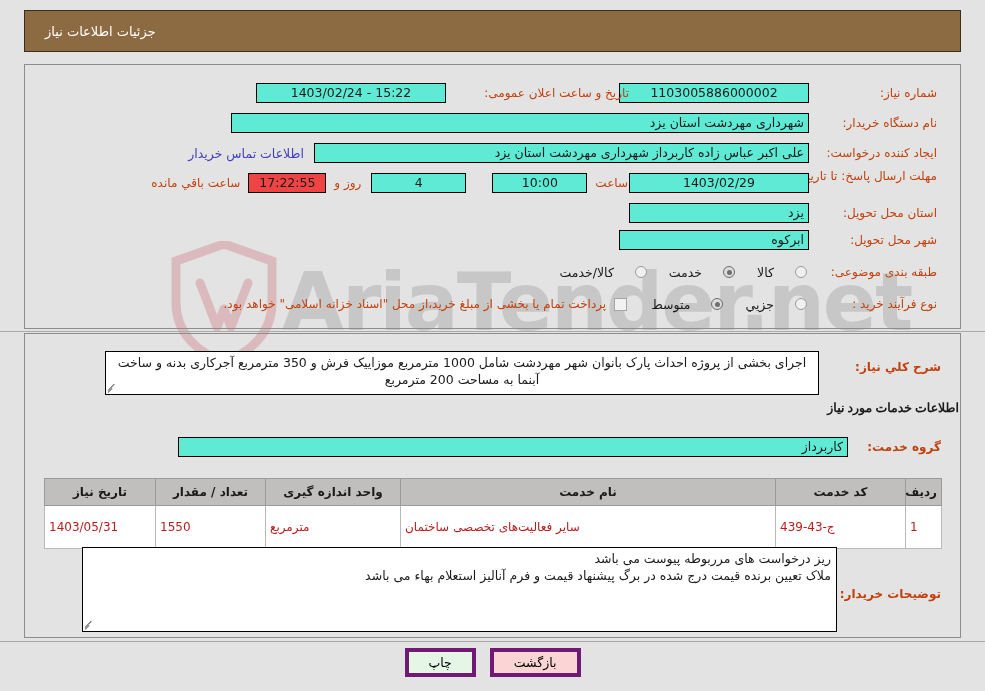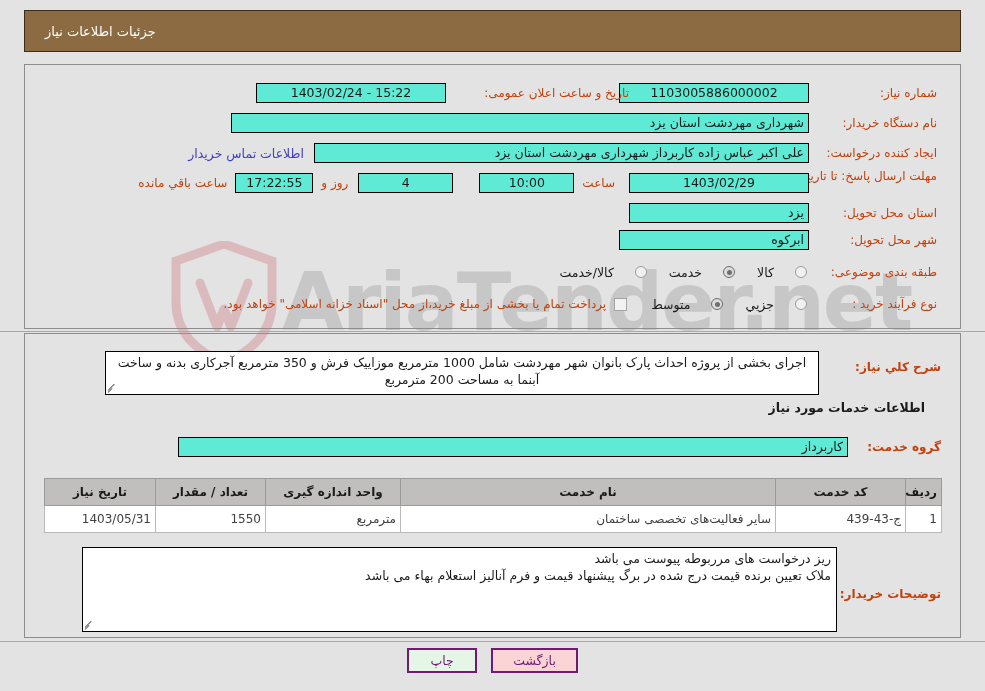--- a/index.html
+++ b/index.html
@@ -115,21 +115,21 @@
     line-height: 18px;
     font-size: 12.5px;
     color: #1a1a1a;
     padding: 0 4px;
     text-align: right;
     font-family: "DejaVu Sans", "Liberation Sans", sans-serif;
     overflow: hidden;
     white-space: nowrap;
   }
   .inp.center { text-align: center; }
-  .inp.cream  { background: #5eead4; }
+  .inp.cream  { background: #ef4444; }
   .linklike {
     font-size: 12.5px;
     color: #4040c0;
     white-space: nowrap;
     cursor: pointer;
   }
 
   
   .radio {
     width: 12px; height: 12px;
@@ -223,41 +223,41 @@
     font-weight: bold;
     color: #1a1a1a;
     height: 26px;
     text-align: center;
     padding: 0 4px;
   }
   #svc-table td {
     background: #ffffff;
     border: 1px solid #b9b9b9;
     font-size: 12px;
-    color: #404040;
+    color: #b91c1c;
     height: 26px;
-    text-align: right;
-    padding: 0 4px;
+    text-align: left;
+    padding: 8px 4px;
   }
 
   
   .btnbar {
     position: absolute;
     left: 0; right: 0;
     top: 648px;
     display: flex;
     justify-content: center;
     gap: 14px;
     z-index: 12;
   }
   .btn {
     box-sizing: border-box;
-    border: 2px solid #701a75;
+    border: 4px solid #701a75;
     font-size: 12.5px;
-    color: #701a75;
+    color: #000000;
     padding: 3px 20px;
     min-width: 70px;
     text-align: center;
     cursor: pointer;
     font-family: "DejaVu Sans", "Liberation Sans", sans-serif;
   }
   .btn.print  { background: #e6f6e6; }
   .btn.back   { background: #fbd5d5; }
 
   .divider {
@@ -309,21 +309,21 @@
     <span class="lbl" style="width:120px;">ایجاد کننده درخواست:</span>
     <span class="inp" style="width:495px; margin-right:8px;">علی اکبر عباس زاده کاربرداز شهرداری مهردشت استان یزد</span>
     <span class="linklike" style="margin-right:10px;">اطلاعات تماس خریدار</span>
   </div>
 
   <div class="row" style="top:168px; right:48px; height:34px; align-items:flex-start;">
     <span class="lbl" style="width:120px; line-height:16px; display:block;">مهلت ارسال پاسخ: تا تاریخ:</span>
   </div>
   <div class="row" style="top:173px; right:176px;">
     <span class="inp center" style="width:180px;">1403/02/29</span>
-    <span class="lbl" style="margin-right:14px;">ساعت</span>
+    <span class="lbl" style="margin-right:1px;">ساعت</span>
     <span class="inp center" style="width:95px; margin-right:8px;">10:00</span>
     <span class="inp center" style="width:95px; margin-right:26px;">4</span>
     <span class="lbl" style="margin-right:10px;">روز و</span>
     <span class="inp center cream" style="width:78px; margin-right:8px;">17:22:55</span>
     <span class="lbl" style="margin-right:8px;">ساعت باقي مانده</span>
   </div>
 
   <div class="row" style="top:203px; right:48px;">
     <span class="lbl" style="width:120px;">استان محل تحویل:</span>
     <span class="inp" style="width:180px; margin-right:8px;">یزد</span>
@@ -369,21 +369,21 @@
   <div class="panel" id="panel-mid"></div>
 
   <div style="position:absolute; top:356px; right:44px; z-index:12;">
     <span class="lbl bold">شرح کلي نیاز:</span>
   </div>
   <div class="tarea" style="position:absolute; top:351px; right:166px; width:714px; height:44px; z-index:12;text-align:center;">
     <span>اجرای بخشی از پروژه احداث پارک بانوان شهر مهردشت شامل 1000 مترمربع موزاییک فرش و 350 مترمربع آجرکاری بدنه و ساخت آبنما به مساحت 200 مترمربع</span>
     <span class="grip"></span>
   </div>
 
-  <div class="section-head" style="top:400px; right:60px;">اطلاعات خدمات مورد نیاز</div>
+  <div class="section-head" style="top:400px; right:26px;font-family:Liberation Serif, serif;">اطلاعات خدمات مورد نیاز</div>
 
   <div class="row" style="top:437px; right:44px;">
     <span class="lbl bold" style="width:85px;">گروه خدمت:</span>
     <span class="inp" style="width:670px; margin-right:8px;">کاربرداز</span>
   </div>
 
   <table id="svc-table">
     <colgroup>
       <col style="width:36px">
       <col style="width:130px">

